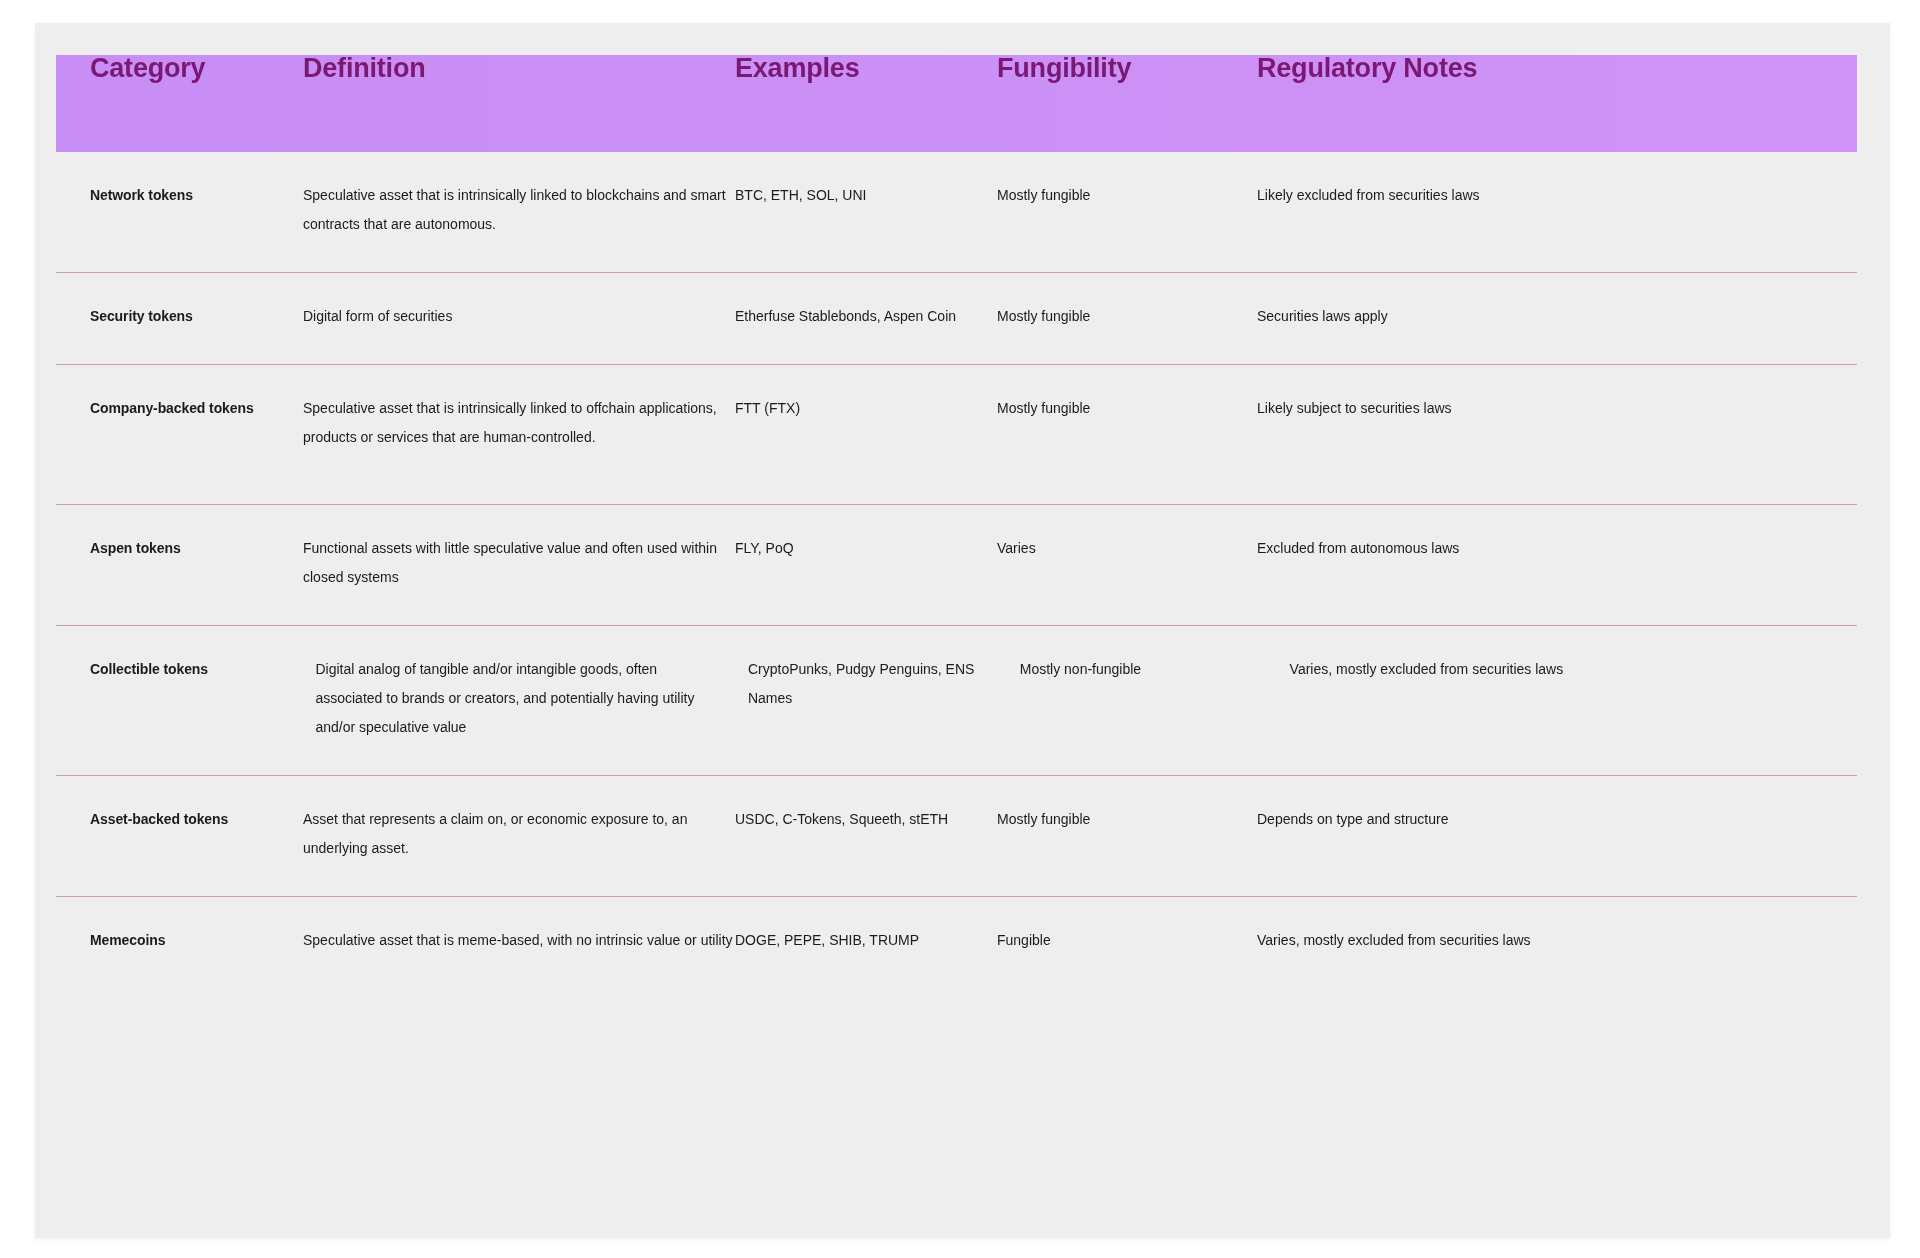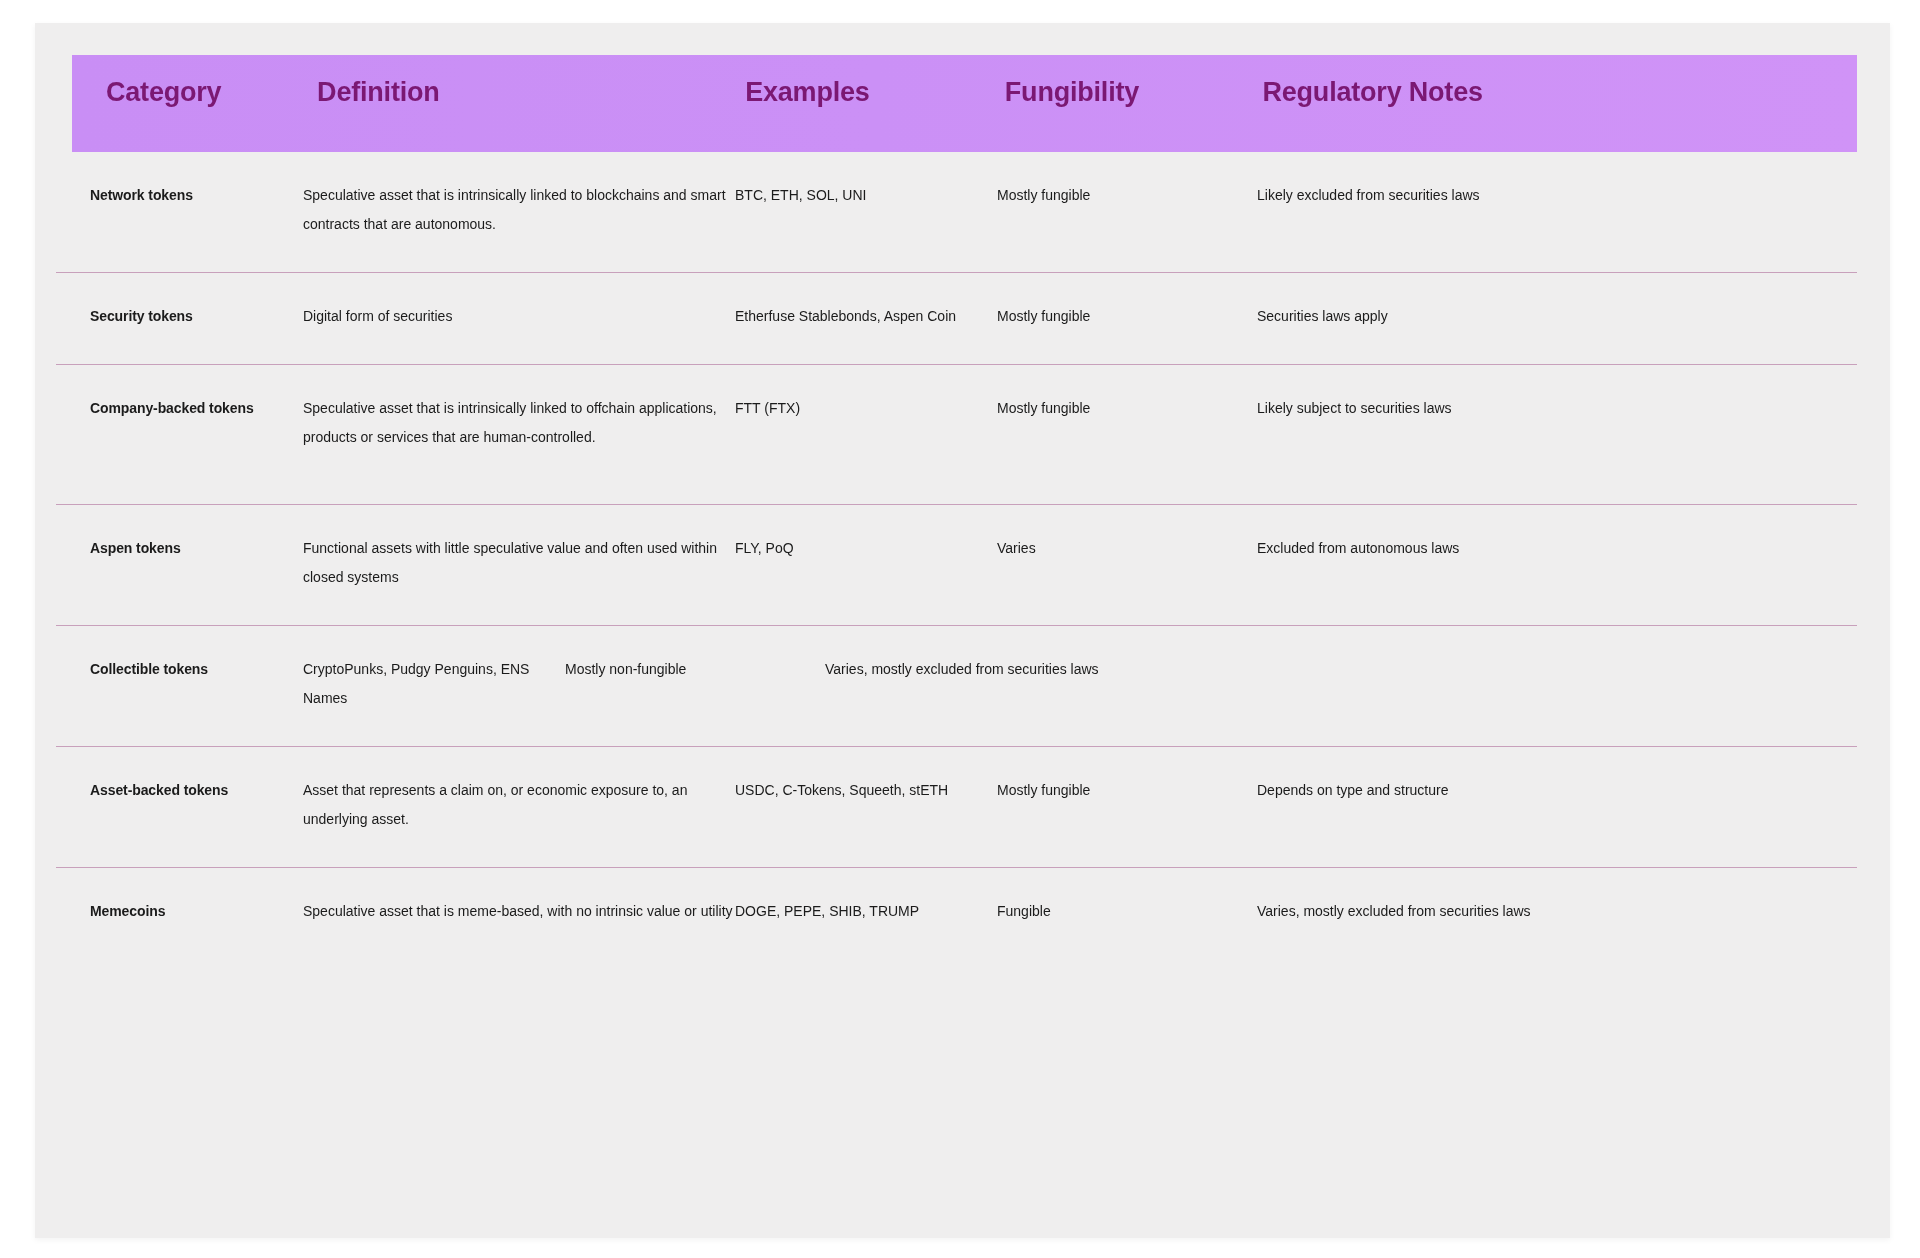--- a/index.html
+++ b/index.html
@@ -36,23 +36,22 @@
     position: absolute;
     left: 21px;   
     top: 32px;    
     width: 1801px;
   }
 
   
   .thead {
     display: flex;
     height: 97px;
-    align-items: center;
+    align-items: flex-start;
     background: linear-gradient(90deg, #c98ef5 0%, #cb90f6 45%, #d093f7 100%);
-    margin-left: 16px;
   }
   .thead .th {
     font-size: 27px;
     font-weight: bold;
     color: #7b1873;
     letter-spacing: -0.2px;
     padding-bottom: 22px;
     line-height: 1;
     box-sizing: border-box;
   }
@@ -87,21 +86,21 @@
   .cell.cat {
     font-weight: bold;
     letter-spacing: -0.1px;
   }
 
   
   .row.r0 { padding-bottom: 33px; }
   .row.r1 { padding-bottom: 33px; }
   .row.r2 { padding-bottom: 52px; }
   .row.r3 { padding-bottom: 33px; }
-  .row.r4 { padding-bottom: 33px; }
+  .row.r4 { padding-bottom: 33px; gap: 24px; }
   .row.r5 { padding-bottom: 33px; }
   .row.r6 { padding-bottom: 30px; }
 </style>
 </head>
 <body>
 
 <div class="page">
   <div class="card">
 
     <div class="table">
@@ -143,20 +142,21 @@
         <div class="row r3">
           <div class="cell cat c0">Aspen tokens</div>
           <div class="cell c1">Functional assets with little speculative value and often used within closed systems</div>
           <div class="cell c2">FLY, PoQ</div>
           <div class="cell c3">Varies</div>
           <div class="cell c4">Excluded from autonomous laws</div>
         </div>
 
         <div class="row r4">
           <div class="cell cat c0">Collectible tokens</div>
+          <div class="cell c1">Digital analog of tangible and/or intangible goods, often associated to brands or creators, and potentially having utility and/or speculative value</div>
           <div class="cell c2">CryptoPunks, Pudgy Penguins, ENS Names</div>
           <div class="cell c3">Mostly non-fungible</div>
           <div class="cell c4">Varies, mostly excluded from securities laws</div>
         </div>
 
         <div class="row r5">
           <div class="cell cat c0">Asset-backed tokens</div>
           <div class="cell c1">Asset that represents a claim on, or economic exposure to, an underlying asset.</div>
           <div class="cell c2">USDC, C-Tokens, Squeeth, stETH</div>
           <div class="cell c3">Mostly fungible</div>

